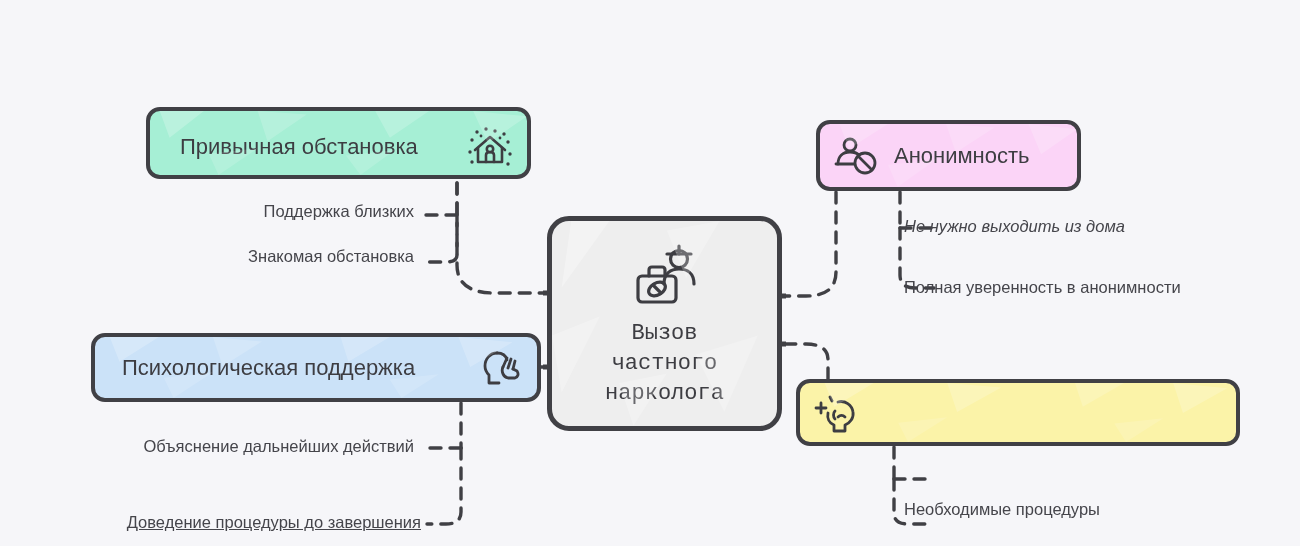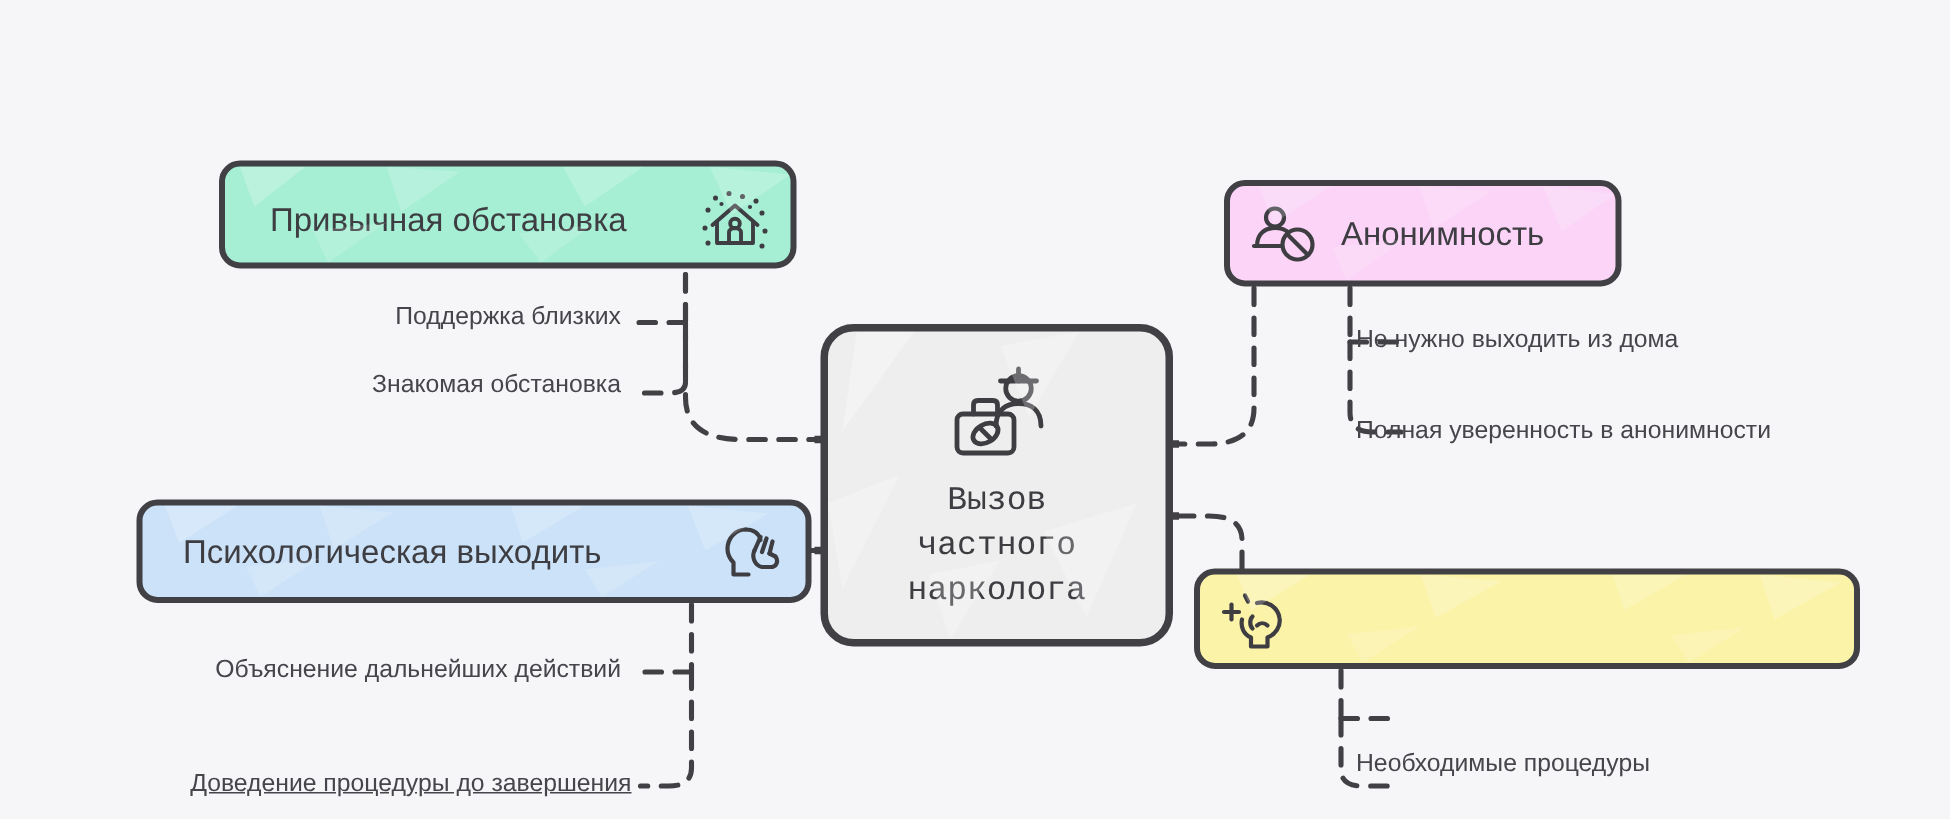--- a/index.html
+++ b/index.html
@@ -270,21 +270,21 @@
 
   <div class="node" id="node-support">
     <svg class="tex" viewBox="0 0 450 69" preserveAspectRatio="none">
       <polygon points="15,0 65,0 25,28" fill="#ffffff" opacity="0.45"></polygon>
       <polygon points="120,0 170,5 130,33" fill="#ffffff" opacity="0.35"></polygon>
       <polygon points="250,0 300,0 258,28" fill="#ffffff" opacity="0.4"></polygon>
       <polygon points="370,0 425,6 382,34" fill="#ffffff" opacity="0.4"></polygon>
       <polygon points="70,46 120,40 80,69" fill="#ffffff" opacity="0.3"></polygon>
       <polygon points="300,48 350,42 312,69" fill="#ffffff" opacity="0.3"></polygon>
     </svg>
-    <span class="label">Психологическая выходить</span>
+    <span class="label">Психологическая поддержка</span>
     <span class="ico">
       <svg width="44" height="42" viewBox="0 0 44 42" fill="none" stroke="#3d3d42" stroke-width="2.8" stroke-linecap="round" stroke-linejoin="round">
         <path d="M18,6 C11,6 6,12 6,19 C6,23 8,26 10,28 L10,36 L20,36"></path>
         <path d="M18,6 C24,6 27,9 28,13"></path>
         <path d="M24,20 L28,11 M29,21 L32,12 M34,22 L36,14"></path>
         <path d="M24,20 C22,24 24,30 29,31 L36,31 C39,30 40,27 38,24 L34,22"></path>
       </svg>
     </span>
   </div>
 
@@ -304,21 +304,21 @@
         <path d="M7,12 L7,22 M2,17 L12,17"></path>
         <path d="M16,6 L18,10"></path>
         <path d="M21,20 C19,22 19,26 21,28"></path>
       </svg>
     </span>
   </div>
 
   <div class="sublabel sub-r" style="left:134px; top:202px; width:280px;">Поддержка близких</div>
   <div class="sublabel sub-r" style="left:114px; top:247px; width:300px;">Знакомая обстановка</div>
 
-  <div class="sublabel sub-l" style="left:904px; top:217px;">Не нужно выходить из дома</div>
+  <div class="sublabel sub-l" style="left:904px; top:217px;font-style:italic;">Не нужно выходить из дома</div>
   <div class="sublabel sub-l" style="left:904px; top:278px;">Полная уверенность в анонимности</div>
 
   <div class="sublabel sub-r" style="left:54px; top:437px; width:360px;">Объяснение дальнейших действий</div>
   <div class="sublabel sub-r" style="left:41px; top:513px; width:380px;text-decoration:underline;">Доведение процедуры до завершения</div>
 
   <div class="sublabel sub-l" style="left:904px; top:468px;margin-top:32px;">Необходимые процедуры</div>
 
 </div>
 
 </body></html>

